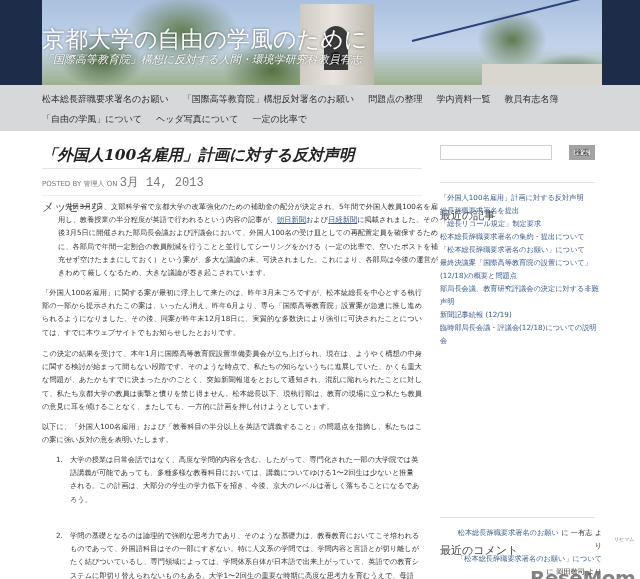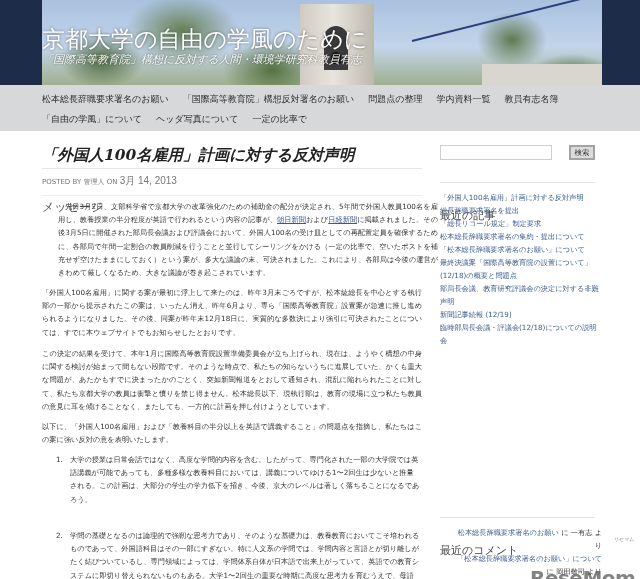--- a/index.html
+++ b/index.html
@@ -66,21 +66,21 @@
 
   
   .main { position: absolute; left: 42px; top: 131px; width: 380px; }
   .post-title {
     position: absolute; left: 0; top: 14px; width: 380px;
     font-family: "DejaVu Serif", serif; font-style: italic;
     font-size: 15.5px; color: #222; white-space: nowrap;
   }
   .title-rule { position: absolute; left: 0; top: 37px; width: 380px; height: 1px; background: #e5e5e5; }
   .post-meta { position: absolute; left: 0; top: 43px; font-size: 7px; color: #777; white-space: nowrap; }
-  .post-meta .date { font-family: Liberation Sans, sans-serif; font-size: 10px; }
+  .post-meta .date { font-family: Liberation Mono, monospace; font-size: 12px; }
   .post-cat { position: absolute; left: 0; top: 68px; font-size: 12px; color: #555; text-align: right; }
   .meta-rule { position: absolute; left: 0; top: 64px; width: 380px; height: 1px; background: #efefef; }
 
   .para { position: absolute; left: 0; width: 380px; font-size: 7.2px; line-height: 13.2px; color: #333; text-align: justify; }
   .para a { color: #3a5a8c; text-decoration: underline; }
   .p1 { top: 69px; text-indent: 7px; margin-left: 16px; }
   .p2 { top: 155px; }
   .p3 { top: 216px; }
   .p4 { top: 289px; }
   .list { position: absolute; left: 0; top: 322px; width: 380px; }
@@ -90,21 +90,21 @@
   .li2 { top: 76px; }
 
   
   .sidebar { position: absolute; left: 440px; top: 131px; width: 170px; }
   .search-input {
     position: absolute; left: 0; top: 14px; width: 112px; height: 15px;
     border: 1px solid #cfcfcf; background: #fff;
   }
   .search-button {
     position: absolute; left: 129px; top: 14px; width: 26px; height: 15px;
-    background: #dcdcdc; border: 2px solid #a3a3a3; font-size: 7.5px; color: #333;
+    background: #dcdcdc; border: 5px solid #a3a3a3; font-size: 7.5px; color: #333;
     display: flex; align-items: center; justify-content: center; cursor: pointer;
   }
   .widget-title { position: absolute; left: 0; font-size: 11px; color: #444; white-space: nowrap; margin-top: 44px; }
   .wt1 { top: 33px; }
   .wt2 { top: 368px; }
   .widget-rule { position: absolute; left: 0; width: 155px; height: 1px; background: #e2e2e2; }
   .wr1 { top: 51px; }
   .wr2 { top: 386px; }
   .recent-list { position: absolute; left: 0; top: 60px; width: 160px; }
   .recent-item { font-size: 7.2px; line-height: 13px; color: #3a5a8c; cursor: pointer; }

